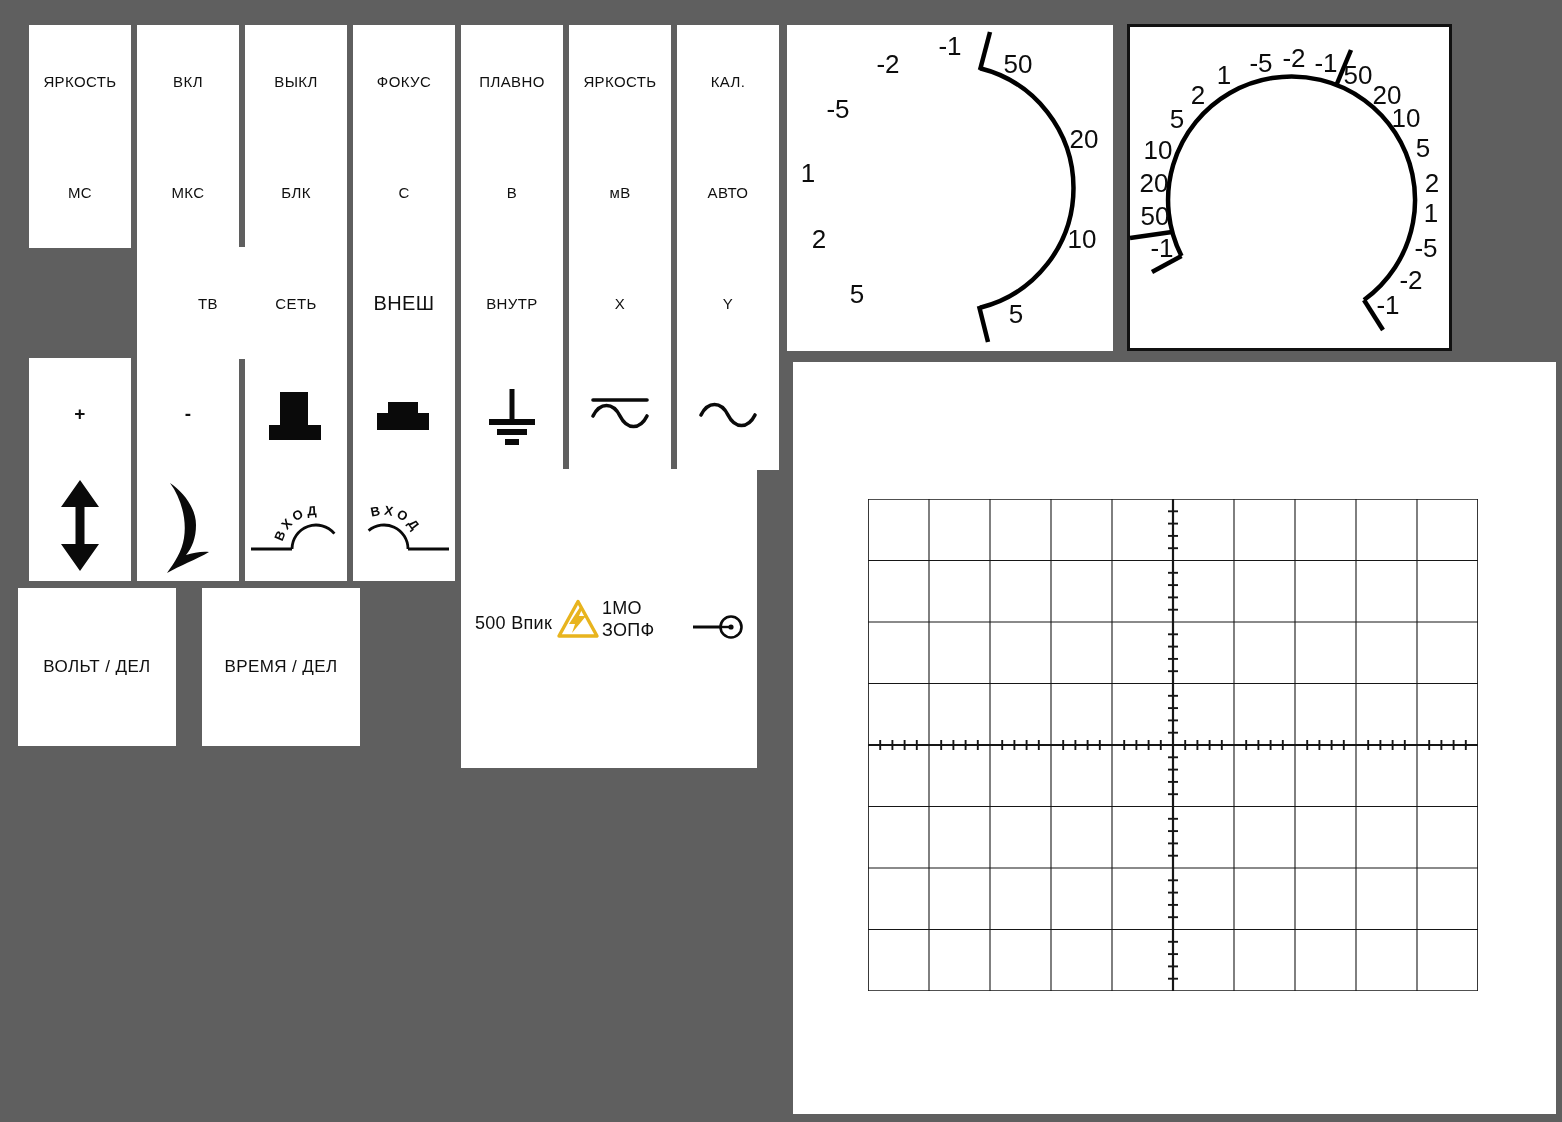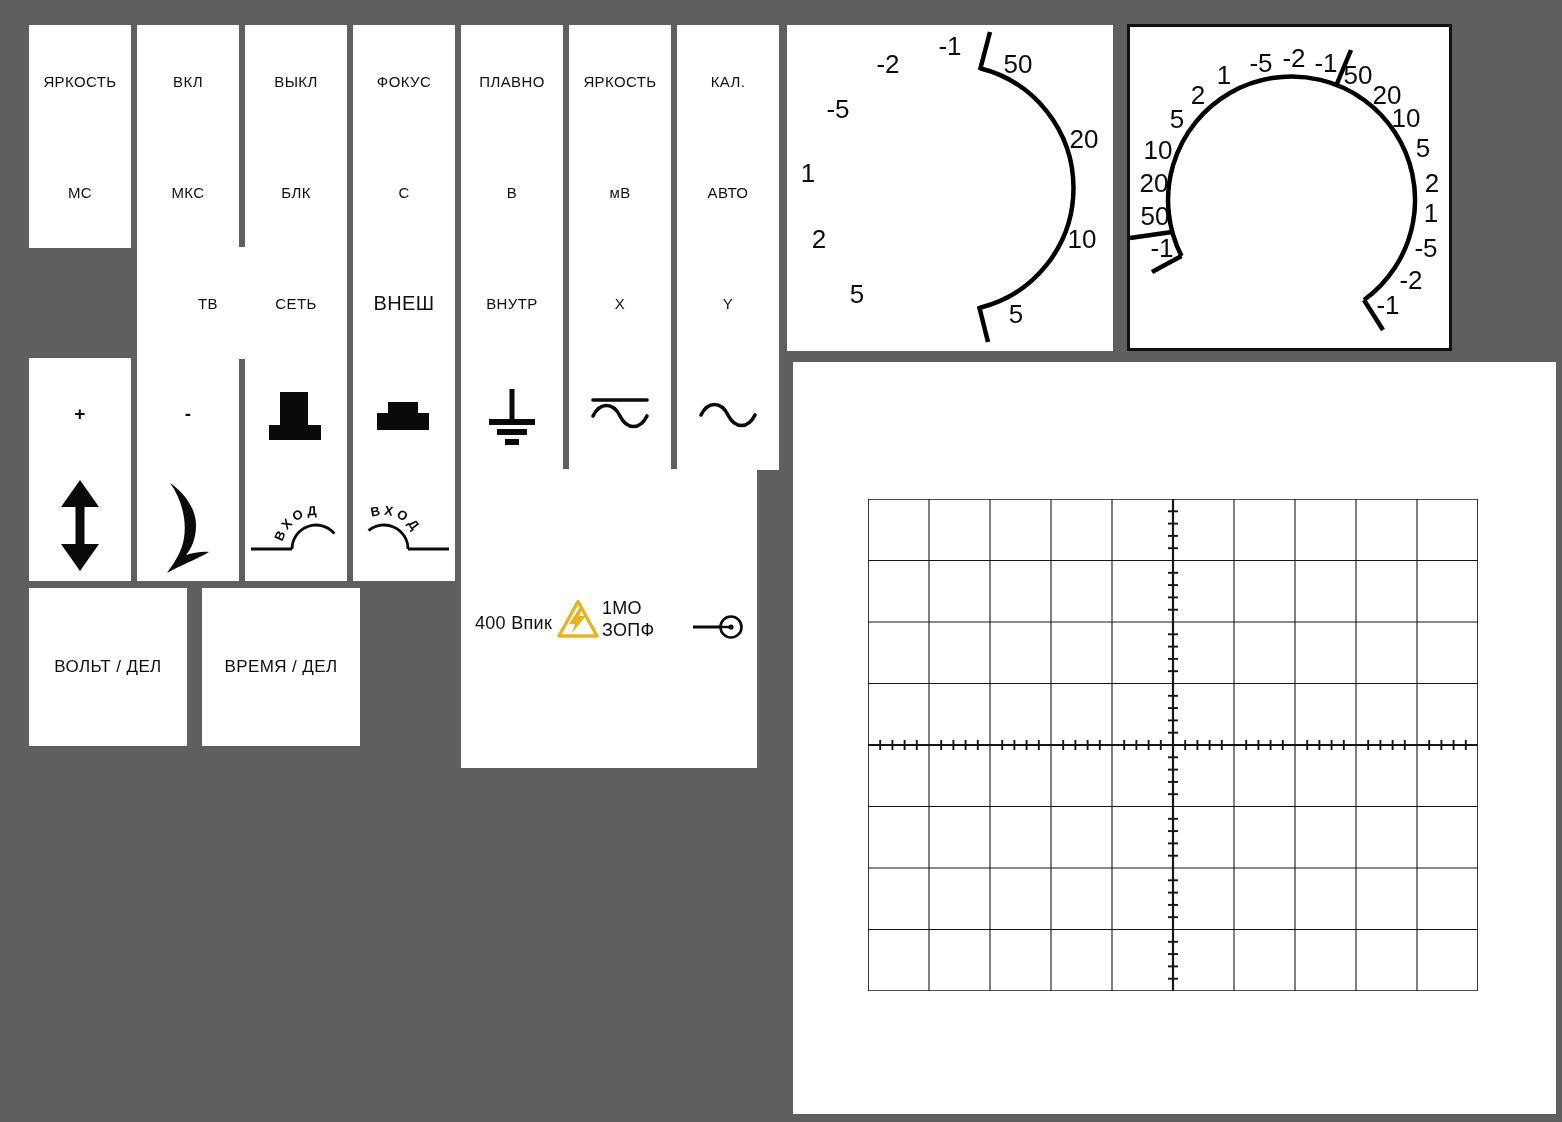--- a/index.html
+++ b/index.html
@@ -137,29 +137,29 @@
     <div class="btn" style="left: 540px; top: 111px;">мВ</div>
     <div class="btn" style="left: 648px; top: 111px;">АВТО</div>
     <div class="btn" style="left: 108px; top: 222px; padding-left: 20px;">ТВ</div>
     <div class="btn" style="left: 216px; top: 222px;">СЕТЬ</div>
     <div class="btn btn-big" style="left: 324px; top: 222px;">ВНЕШ</div>
     <div class="btn" style="left: 432px; top: 222px;">ВНУТР</div>
     <div class="btn" style="left: 540px; top: 222px;">X</div>
     <div class="btn" style="left: 648px; top: 222px;">Y</div>
   </div>
 
-<div class="big-tile" style="left:29px;top:588px;">
+<div class="big-tile" style="left:18px;top:588px;">
   <span>ВОЛЬТ / ДЕЛ</span>
 </div>
 <div class="big-tile" style="left:202px;top:588px;">
   <span>ВРЕМЯ / ДЕЛ</span>
 </div>
 
 <div id="info-panel">
-  <span class="vmax">400 Впик</span>
+  <span class="vmax">500 Впик</span>
   <svg class="warn" width="44" height="42" viewBox="0 0 44 42">
     <polygon points="22,3.5 41,38 3,38" fill="none" stroke="#e8b41e" stroke-width="3.4" stroke-linejoin="round"></polygon>
     <path d="M24 9 L13 26 L19 26 L16 35 L30 18 L23 18 L27 9 Z" fill="#e8b41e"></path>
   </svg>
   <div class="spec">
     <div>1МО</div>
     <div>ЗОПФ</div>
   </div>
   <svg class="conn" width="56" height="28" viewBox="0 0 56 28">
     <line x1="0" y1="14" x2="29" y2="14" stroke="#0a0a0a" stroke-width="3"></line>

